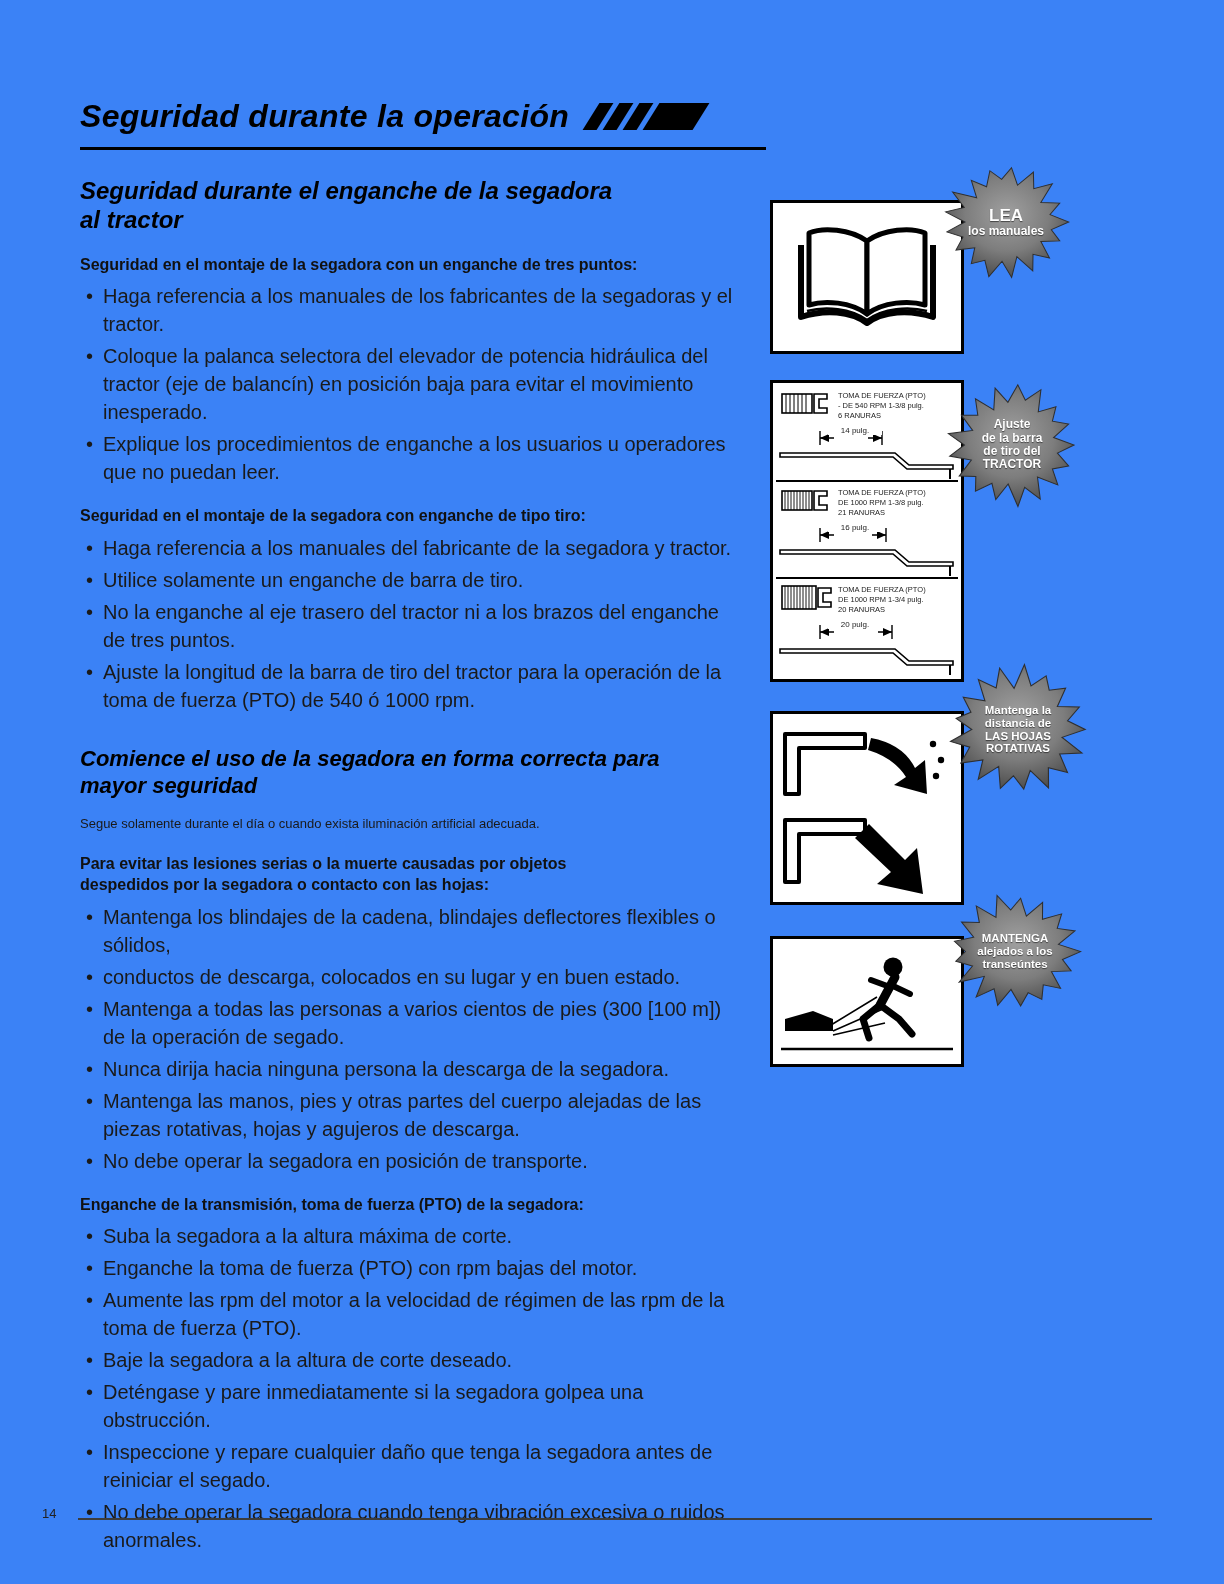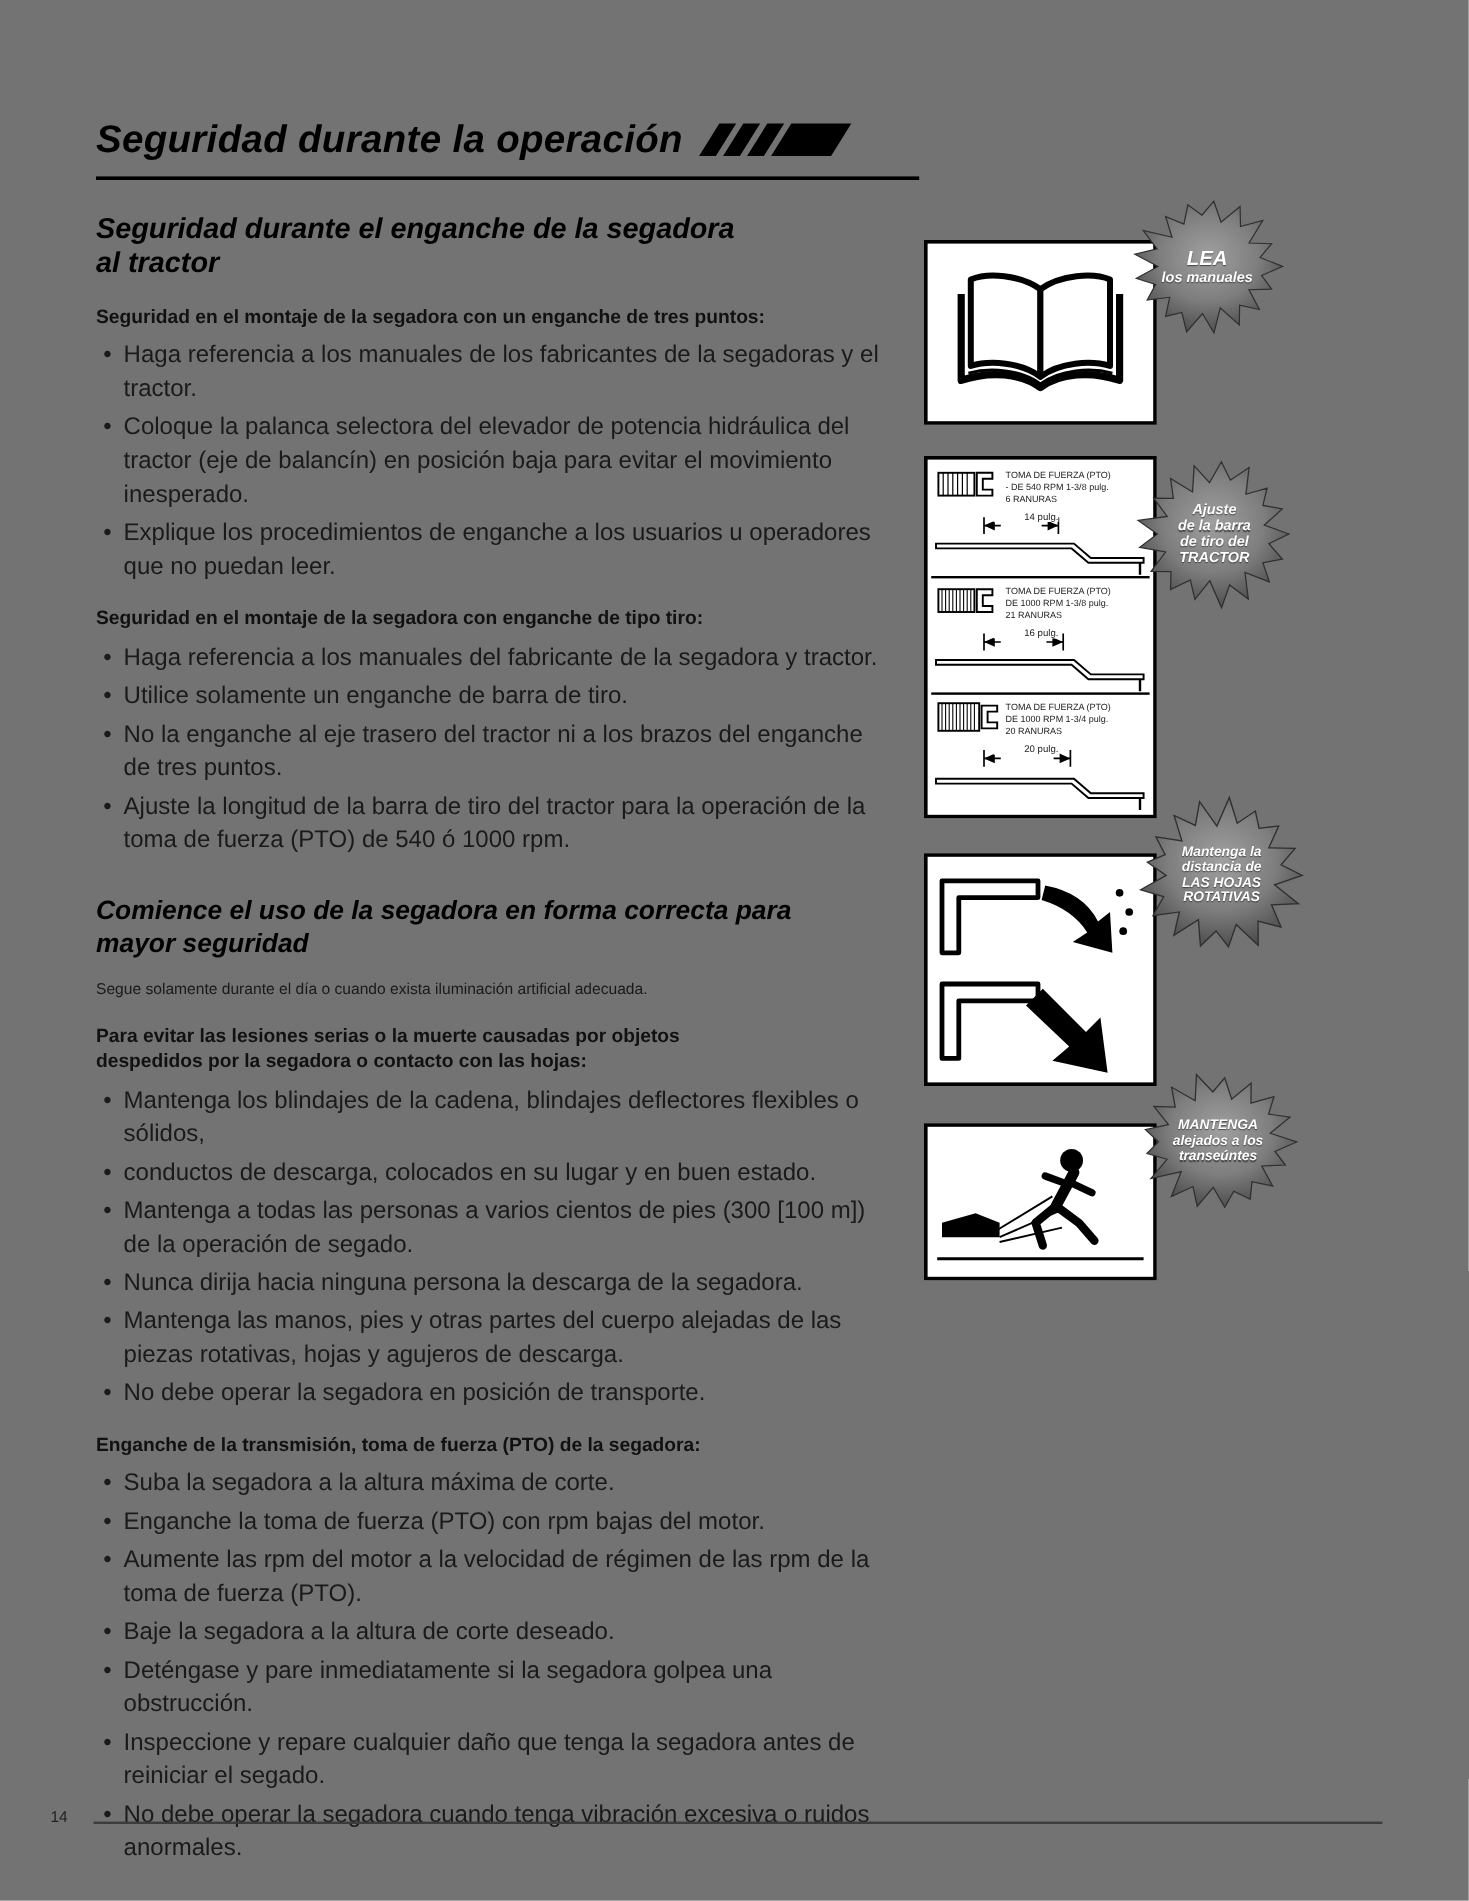--- a/index.html
+++ b/index.html
@@ -2,21 +2,21 @@
 <html><head>
 <meta charset="utf-8">
 <style>
   * { margin:0; padding:0; box-sizing:border-box; }
   html,body { background:#ffffff; }
   body {
     width:1224px; height:1584px; position:relative;
     font-family:"Liberation Sans", sans-serif; color:#1a1a1a;
     overflow:hidden;
   }
-  .page { position:absolute; inset:0; background:#737373; }
+  .page { position:absolute; inset:0; background:#3b82f6; }
 
   
   .main-col { position:absolute; left:80px; top:98px; width:686px; }
 
   .doc-title-row {
     display:flex; align-items:center; gap:22px;
     padding-bottom:12px; border-bottom:3px solid #000;
   }
   .doc-title { font-size:32px; font-weight:bold; font-style:italic; color:#000; letter-spacing:0.3px; }
   .slashes { display:flex; align-items:center; gap:6px; height:30px; }
@@ -58,31 +58,31 @@
   
   .pto-row { position:relative; width:182px; height:97px; }
   .pto-row.divided { border-bottom:2px solid #000; }
   .pto-row svg { position:absolute; inset:0; }
   .pto-label {
     position:absolute; left:62px; top:6px; width:118px;
     font-size:7.5px; line-height:1.3; color:#222;
   }
   .pto-label span { display:block; }
   .pto-measure {
-    position:absolute; left:52px; top:41px; width:54px; text-align:right;
+    position:absolute; left:52px; top:41px; width:54px; text-align:center;
     font-size:8px; color:#222; background:#fff;
   }
 
   
   .burst { position:absolute; z-index:5; }
   .burst svg { position:absolute; inset:0; width:100%; height:100%; }
   .burst-text {
     position:absolute; inset:0; display:flex; flex-direction:column;
     align-items:center; justify-content:center; text-align:center;
-    color:#fff; font-weight:bold; font-style:italic; line-height:1.12;
+    color:#fff; font-weight:bold; line-height:1.12;
     text-shadow:0 1px 1px rgba(0,0,0,0.55);
   }
   .burst-text span { display:block; }
   #burst-manuals    { left:942px; top:164px; width:128px; height:116px; }
   #burst-manuals .big { font-size:17px; }
   #burst-manuals .sm  { font-size:12px; }
   #burst-pto        { left:946px; top:382px; width:132px; height:126px; font-size:12px; }
   #burst-blades     { left:948px; top:663px; width:140px; height:133px; font-size:11.5px; }
   #burst-bystanders { left:948px; top:892px; width:134px; height:119px; font-size:11.5px; }
 

